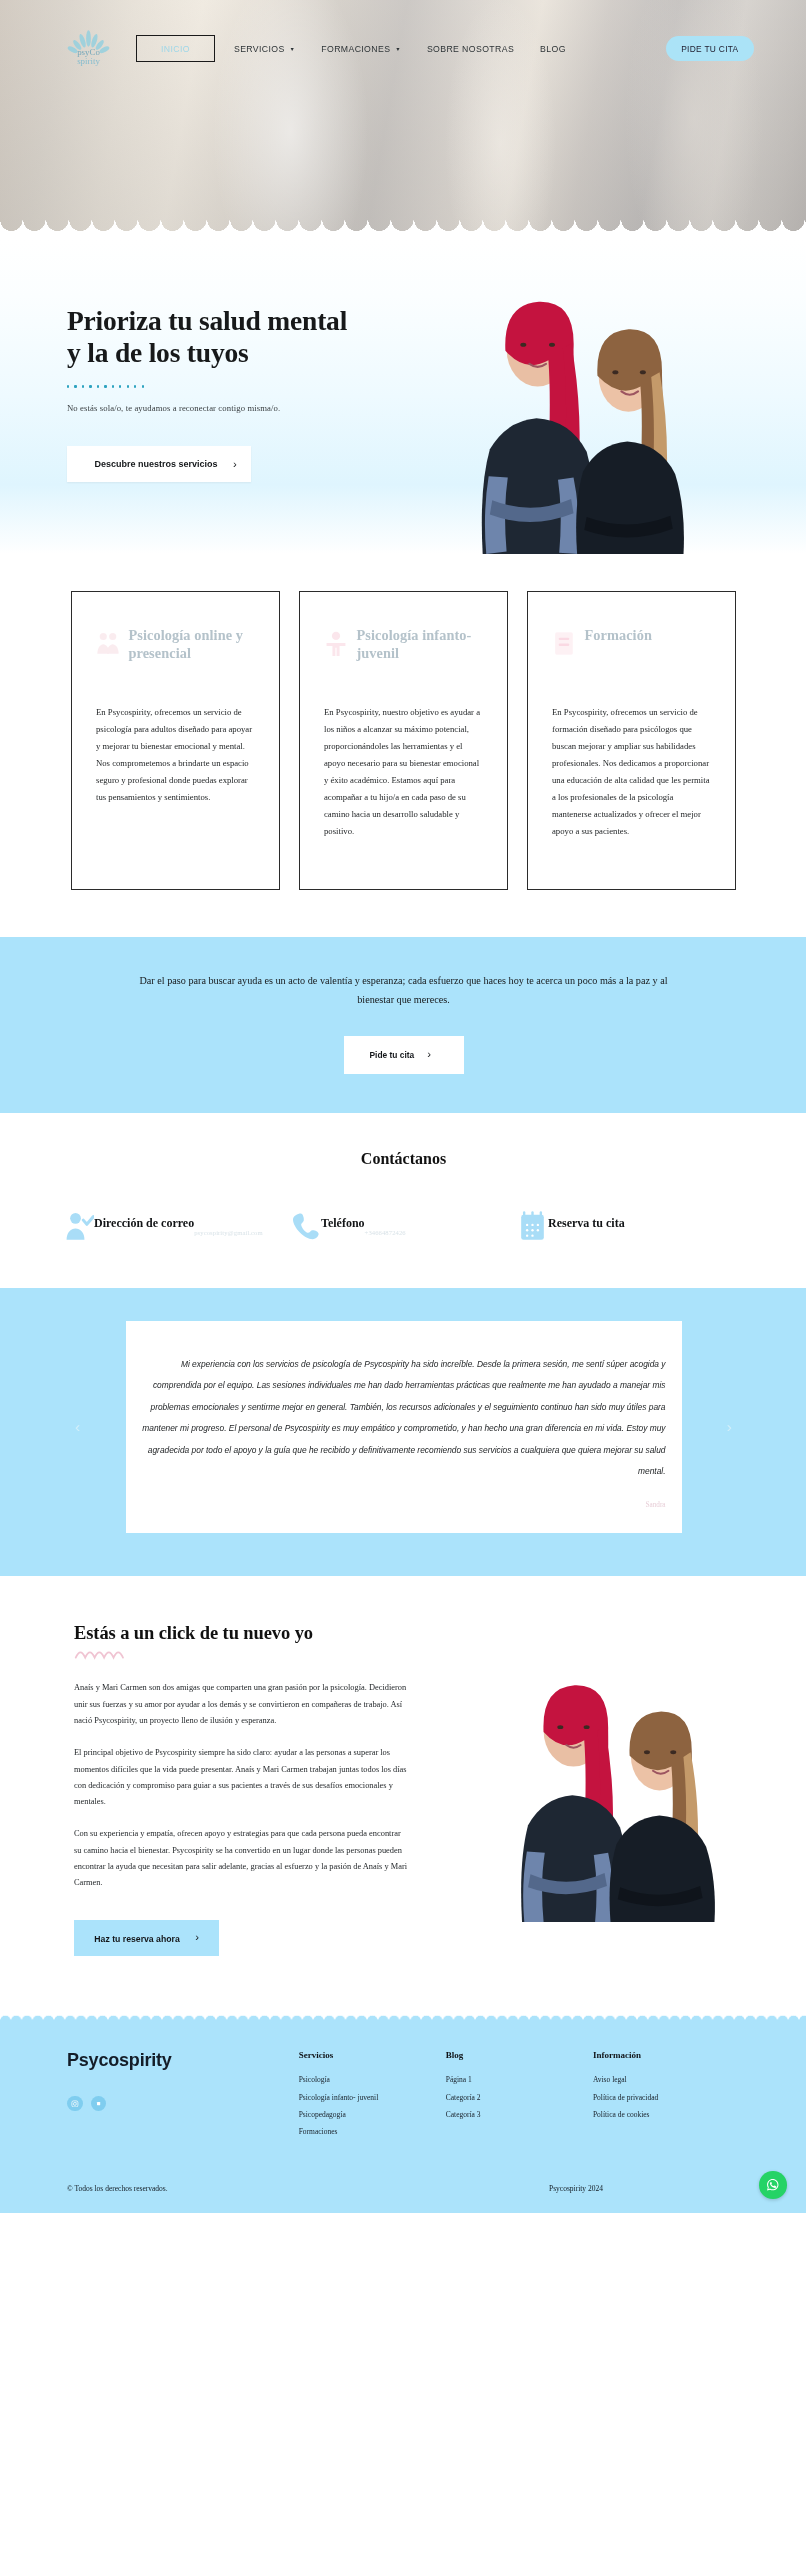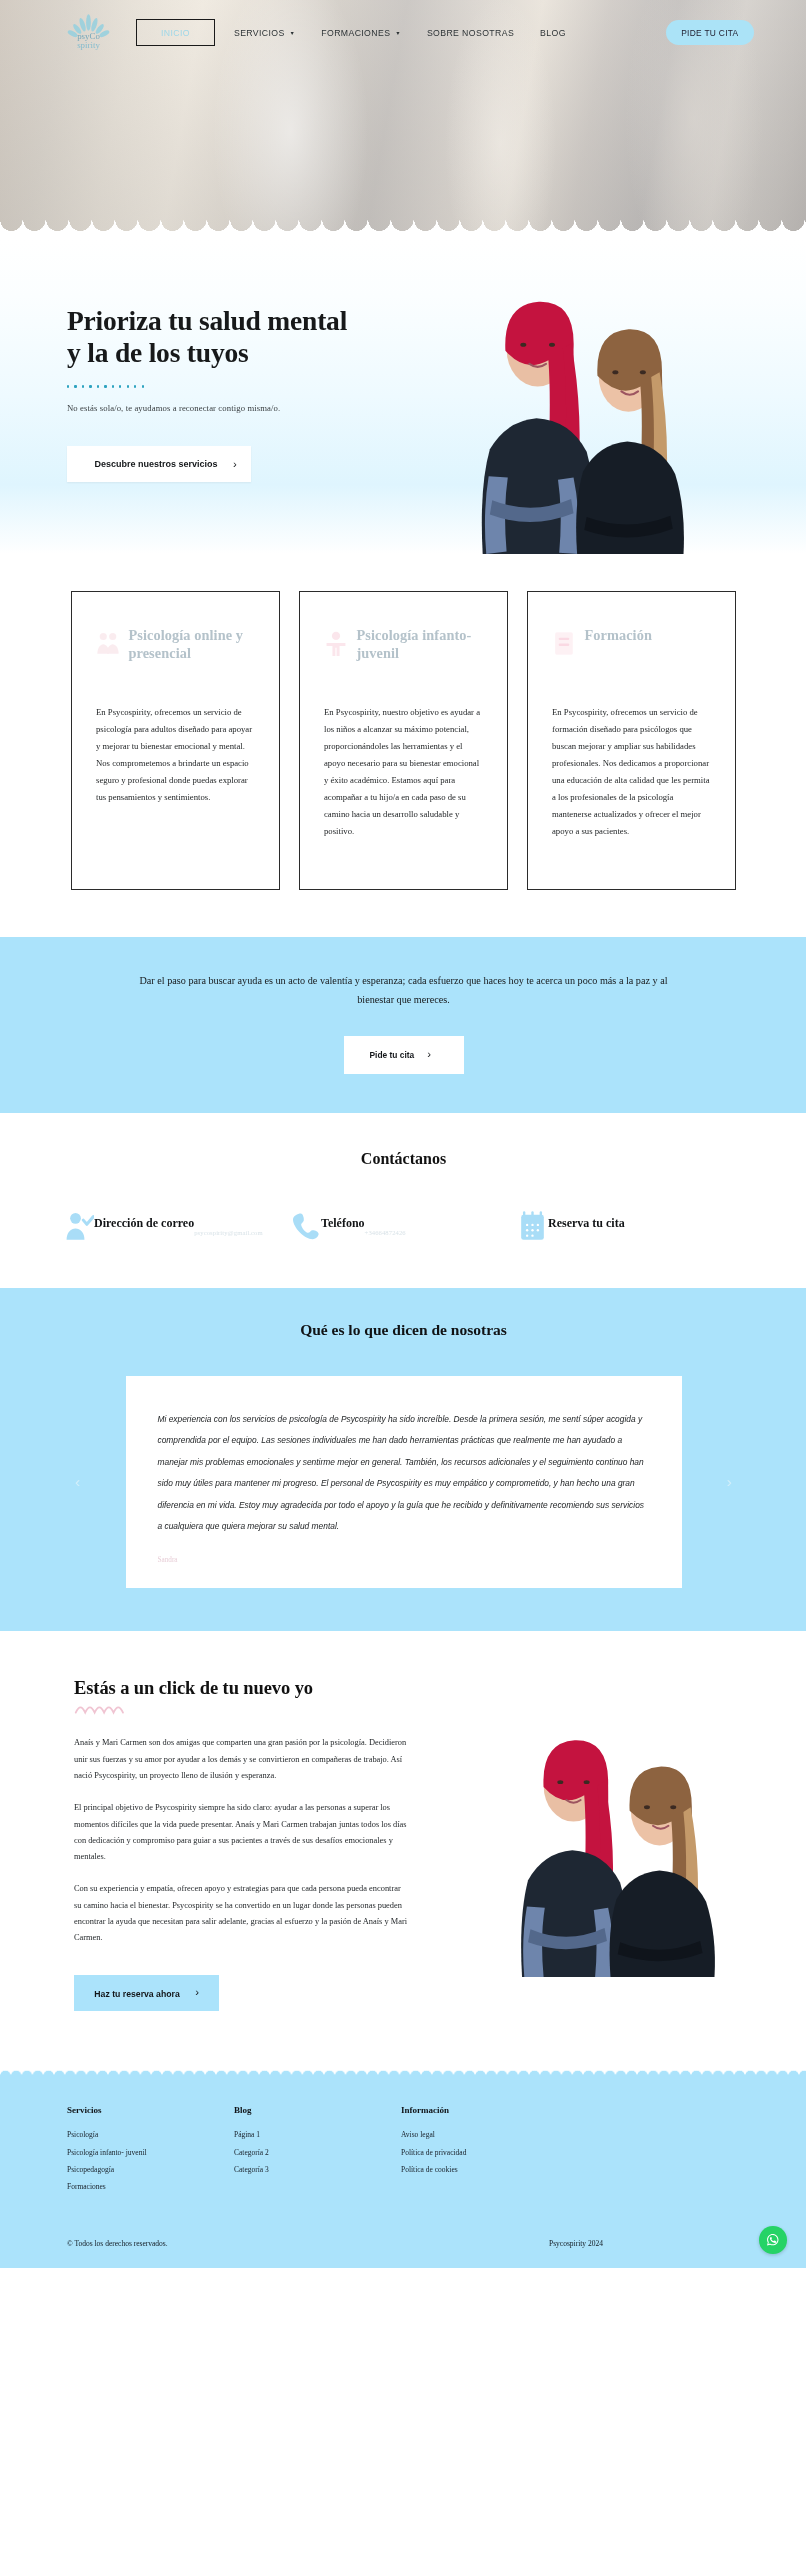--- a/index.html
+++ b/index.html
@@ -34,21 +34,21 @@
   .hero-photo::after{
     content:"";position:absolute;left:0;right:0;bottom:-1.2px;height:20.3px;
     background:#ffffff;
     -webkit-mask-image:radial-gradient(circle 11.4px at 11.4px 0, transparent 0 11px, #000 11.2px);
     mask-image:radial-gradient(circle 11.4px at 11.4px 0, transparent 0 11px, #000 11.2px);
     -webkit-mask-size:23px 20.3px; mask-size:23px 20.3px;
     -webkit-mask-repeat:repeat-x; mask-repeat:repeat-x;
     z-index:3;
   }
   .navbar{
-    position:absolute;top:0;left:0;right:0;height:49px;
+    position:absolute;top:16px;left:0;right:0;height:49px;
     display:flex;align-items:center;z-index:5;padding:16px 53px 0 67px;
   }
   .logo{width:43px;height:39px;position:relative;flex:0 0 auto;opacity:.92}
   .logo svg{display:block}
   .nav-links{display:flex;align-items:center;gap:0;margin-left:26px;flex:1}
   .nav-item{
     font-family:"Liberation Sans", sans-serif;
     font-size:8.7px;letter-spacing:0.4px;color:#2d3336;
     padding:4.2px 13px;white-space:nowrap;cursor:pointer;
     display:flex;align-items:center;gap:4.8px;
@@ -121,21 +121,21 @@
   .contact-col{width:227px;display:flex;flex-direction:row;align-items:center}
   .contact-ico{height:31px;margin-bottom:15.5px;color:#a9ddf7}
   .contact-label{font-family:"Liberation Serif",serif;font-weight:700;font-size:12px;color:#121416;margin-bottom:18px}
   .contact-value{font-size:6.6px;color:#d9e3e8;letter-spacing:0.1px}
 
   
   .testi{background:#abe3fb;padding:33px 0 43px;text-align:center;position:relative}
   .testi h2{font-family:"Liberation Serif",serif;font-weight:700;font-size:15.5px;color:#101214;margin-bottom:37px}
   .testi-stage{position:relative;width:807px;display:flex;align-items:center;justify-content:center}
   .testi-card{
-    width:556px;background:#fff;padding:33px 32px 24px;text-align:left;
+    width:556px;background:#fff;padding:33px 16px 24px;text-align:right;
   }
   .testi-text{
     font-style:italic;font-size:8.4px;line-height:2.55;color:#1b1e20;
     font-family:"Liberation Sans",sans-serif;font-weight:400;
   }
   .testi-author{margin-top:18px;font-size:7.2px;color:#e8cfd8;font-family:"Liberation Serif",serif}
   .arrow{
     position:absolute;top:50%;transform:translateY(-50%);
     font-size:15.5px;color:#d3effa;cursor:pointer;user-select:none;font-family:"Liberation Sans",sans-serif;
   }
@@ -395,21 +395,20 @@
           </svg>
       </span>
       <span class="contact-label">Reserva tu cita</span>
       <span class="contact-value"></span>
     </div>
 
   </div>
 </section>
 
 <section class="testi">
-  <h2>Qué es lo que dicen de nosotras</h2>
   <div class="testi-stage">
     <span class="arrow left">‹</span>
     <div class="testi-card">
       <div class="testi-text">Mi experiencia con los servicios de psicología de Psycospirity ha sido increíble. Desde la primera sesión, me sentí súper acogida y comprendida por el equipo. Las sesiones individuales me han dado herramientas prácticas que realmente me han ayudado a manejar mis problemas emocionales y sentirme mejor en general. También, los recursos adicionales y el seguimiento continuo han sido muy útiles para mantener mi progreso. El personal de Psycospirity es muy empático y comprometido, y han hecho una gran diferencia en mi vida. Estoy muy agradecida por todo el apoyo y la guía que he recibido y definitivamente recomiendo sus servicios a cualquiera que quiera mejorar su salud mental.</div>
       <div class="testi-author">Sandra</div>
     </div>
     <span class="arrow right">›</span>
   </div>
 </section>
 
@@ -456,20 +455,37 @@
           <path d="M261 177 q13 10 26 0" stroke="#9c5460" stroke-width="3.2" fill="none" stroke-linecap="round"></path>
         </g>
       </svg>
     </div>
   </div>
 </section>
 
 <footer class="footer">
   <div class="footer-inner">
 
+    <div class="foot-brand">
+      <div class="foot-logo">Psycospirity</div>
+      <div class="socials">
+        <span class="soc">
+          <svg viewBox="0 0 18 18" width="7.8" height="7.8" fill="none" stroke="#fff" stroke-width="1.6">
+            <rect x="2" y="2" width="14" height="14" rx="4"></rect>
+              <circle cx="9" cy="9" r="3.4"></circle>
+            <circle cx="13.3" cy="4.7" r=".9" fill="#fff" stroke="none"></circle>
+          </svg>
+        </span>
+        <span class="soc">
+          <svg viewBox="0 0 18 18" width="7.2" height="7.2">
+            <rect x="5" y="5" width="8" height="8" rx="1.2" fill="#fff"></rect>
+          </svg>
+        </span>
+      </div>
+    </div>
 
     <div class="foot-col">
       <h4>Servicios</h4>
       <a>Psicología</a>
       <a>Psicología infanto- juvenil</a>
       <a>Psicopedagogía</a>
       <a>Formaciones</a>
     </div>
 
     <div class="foot-col">

